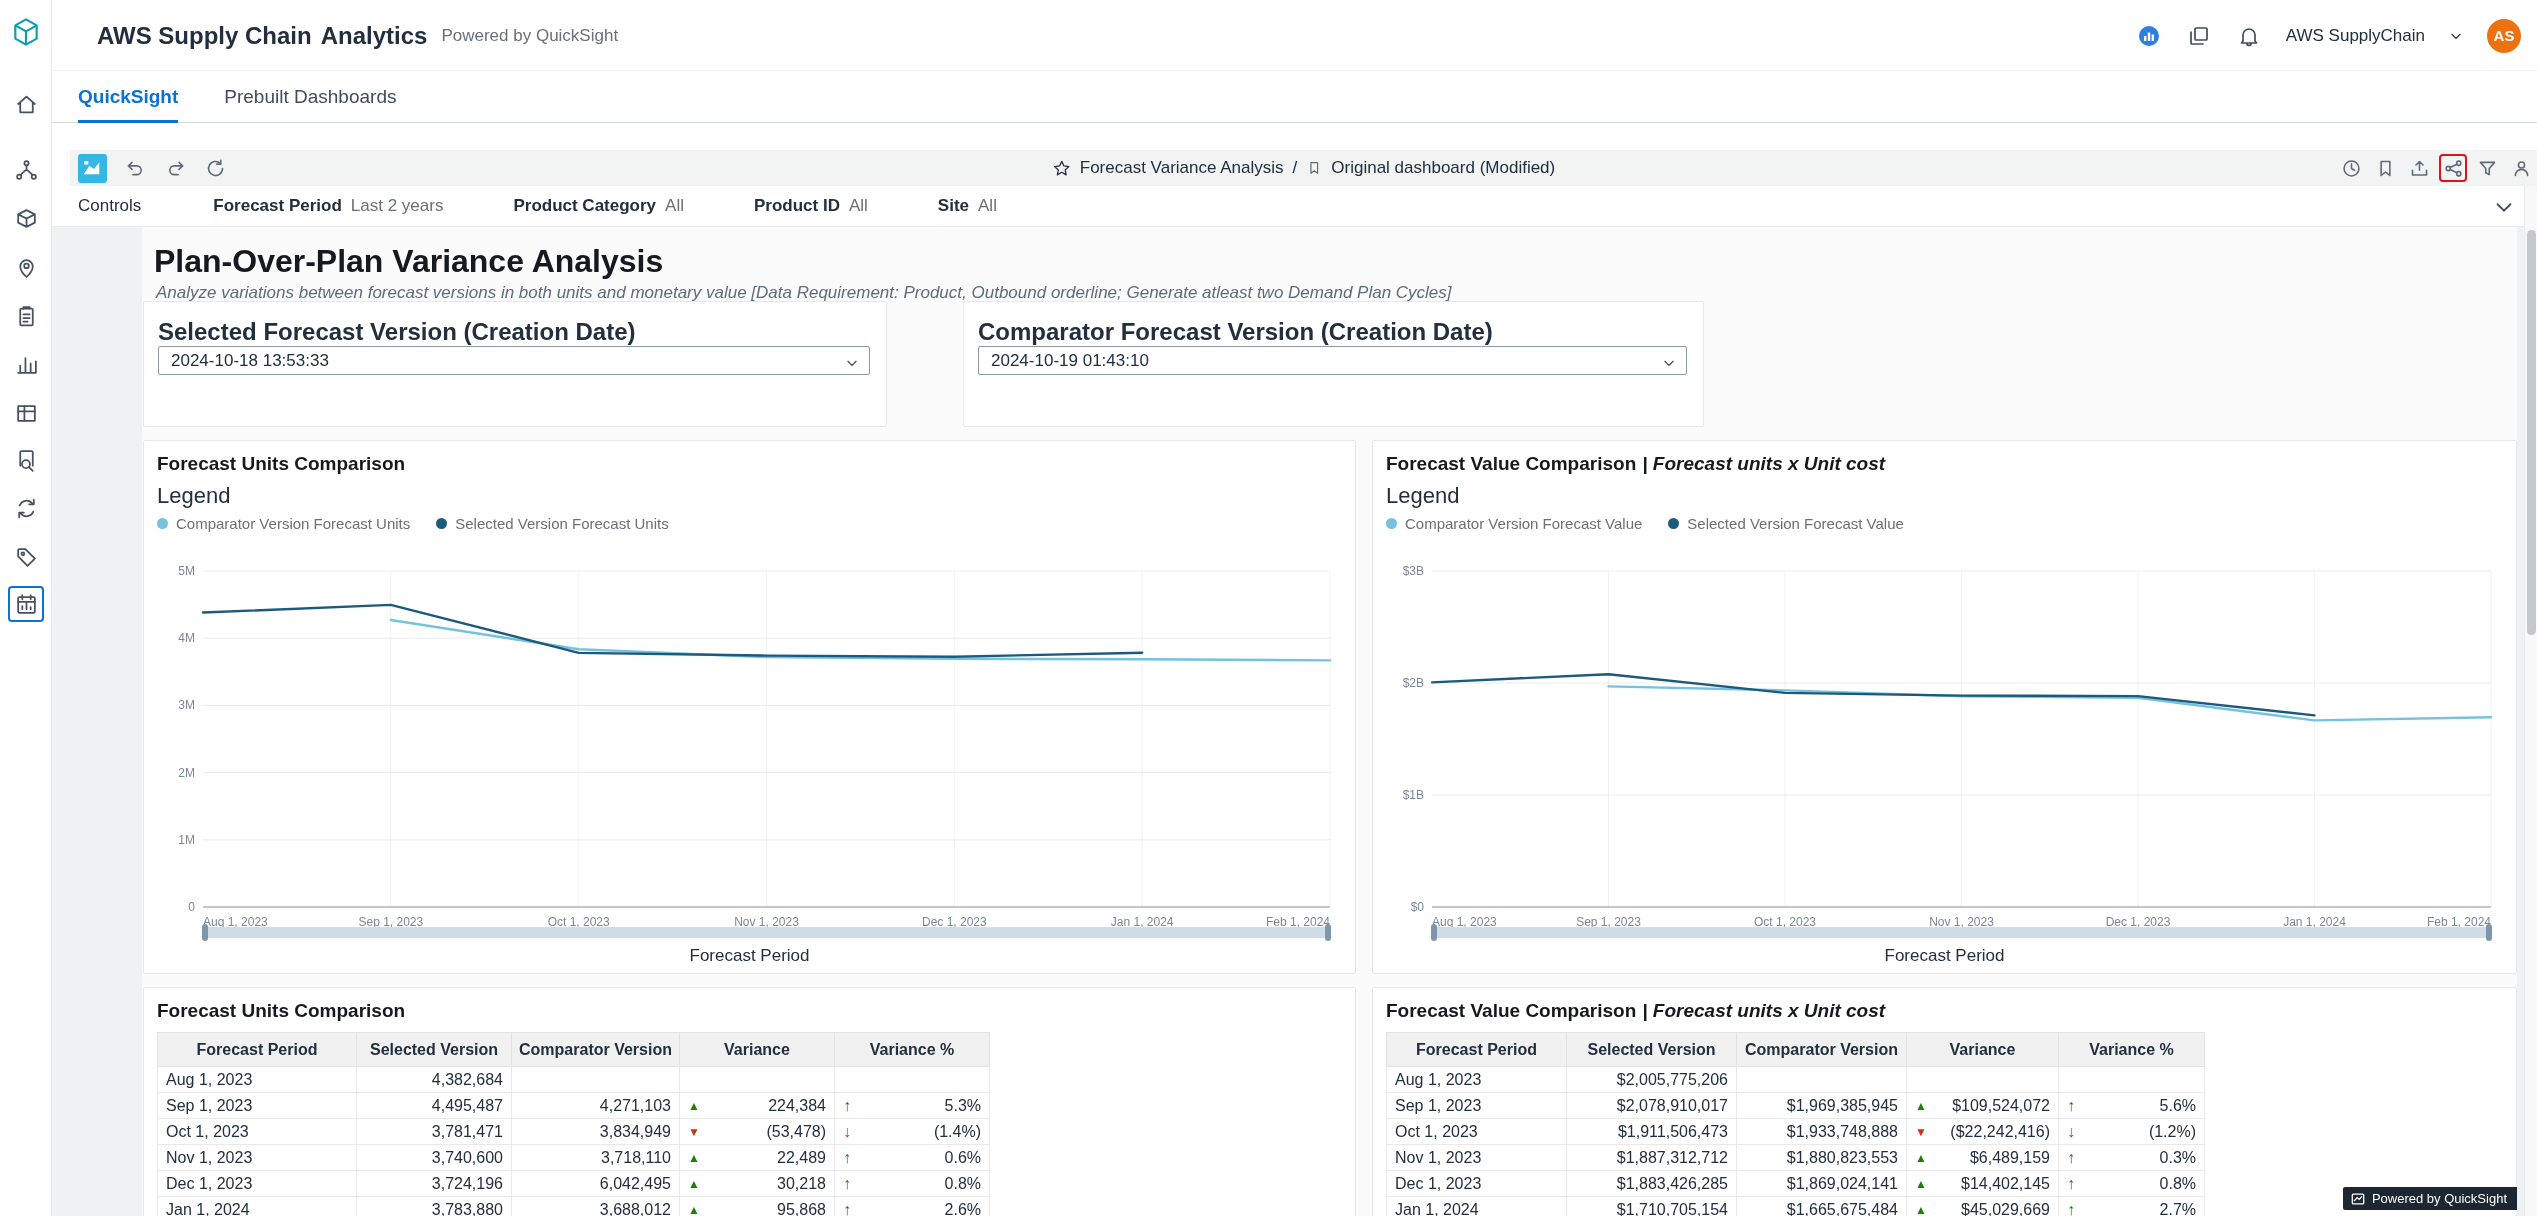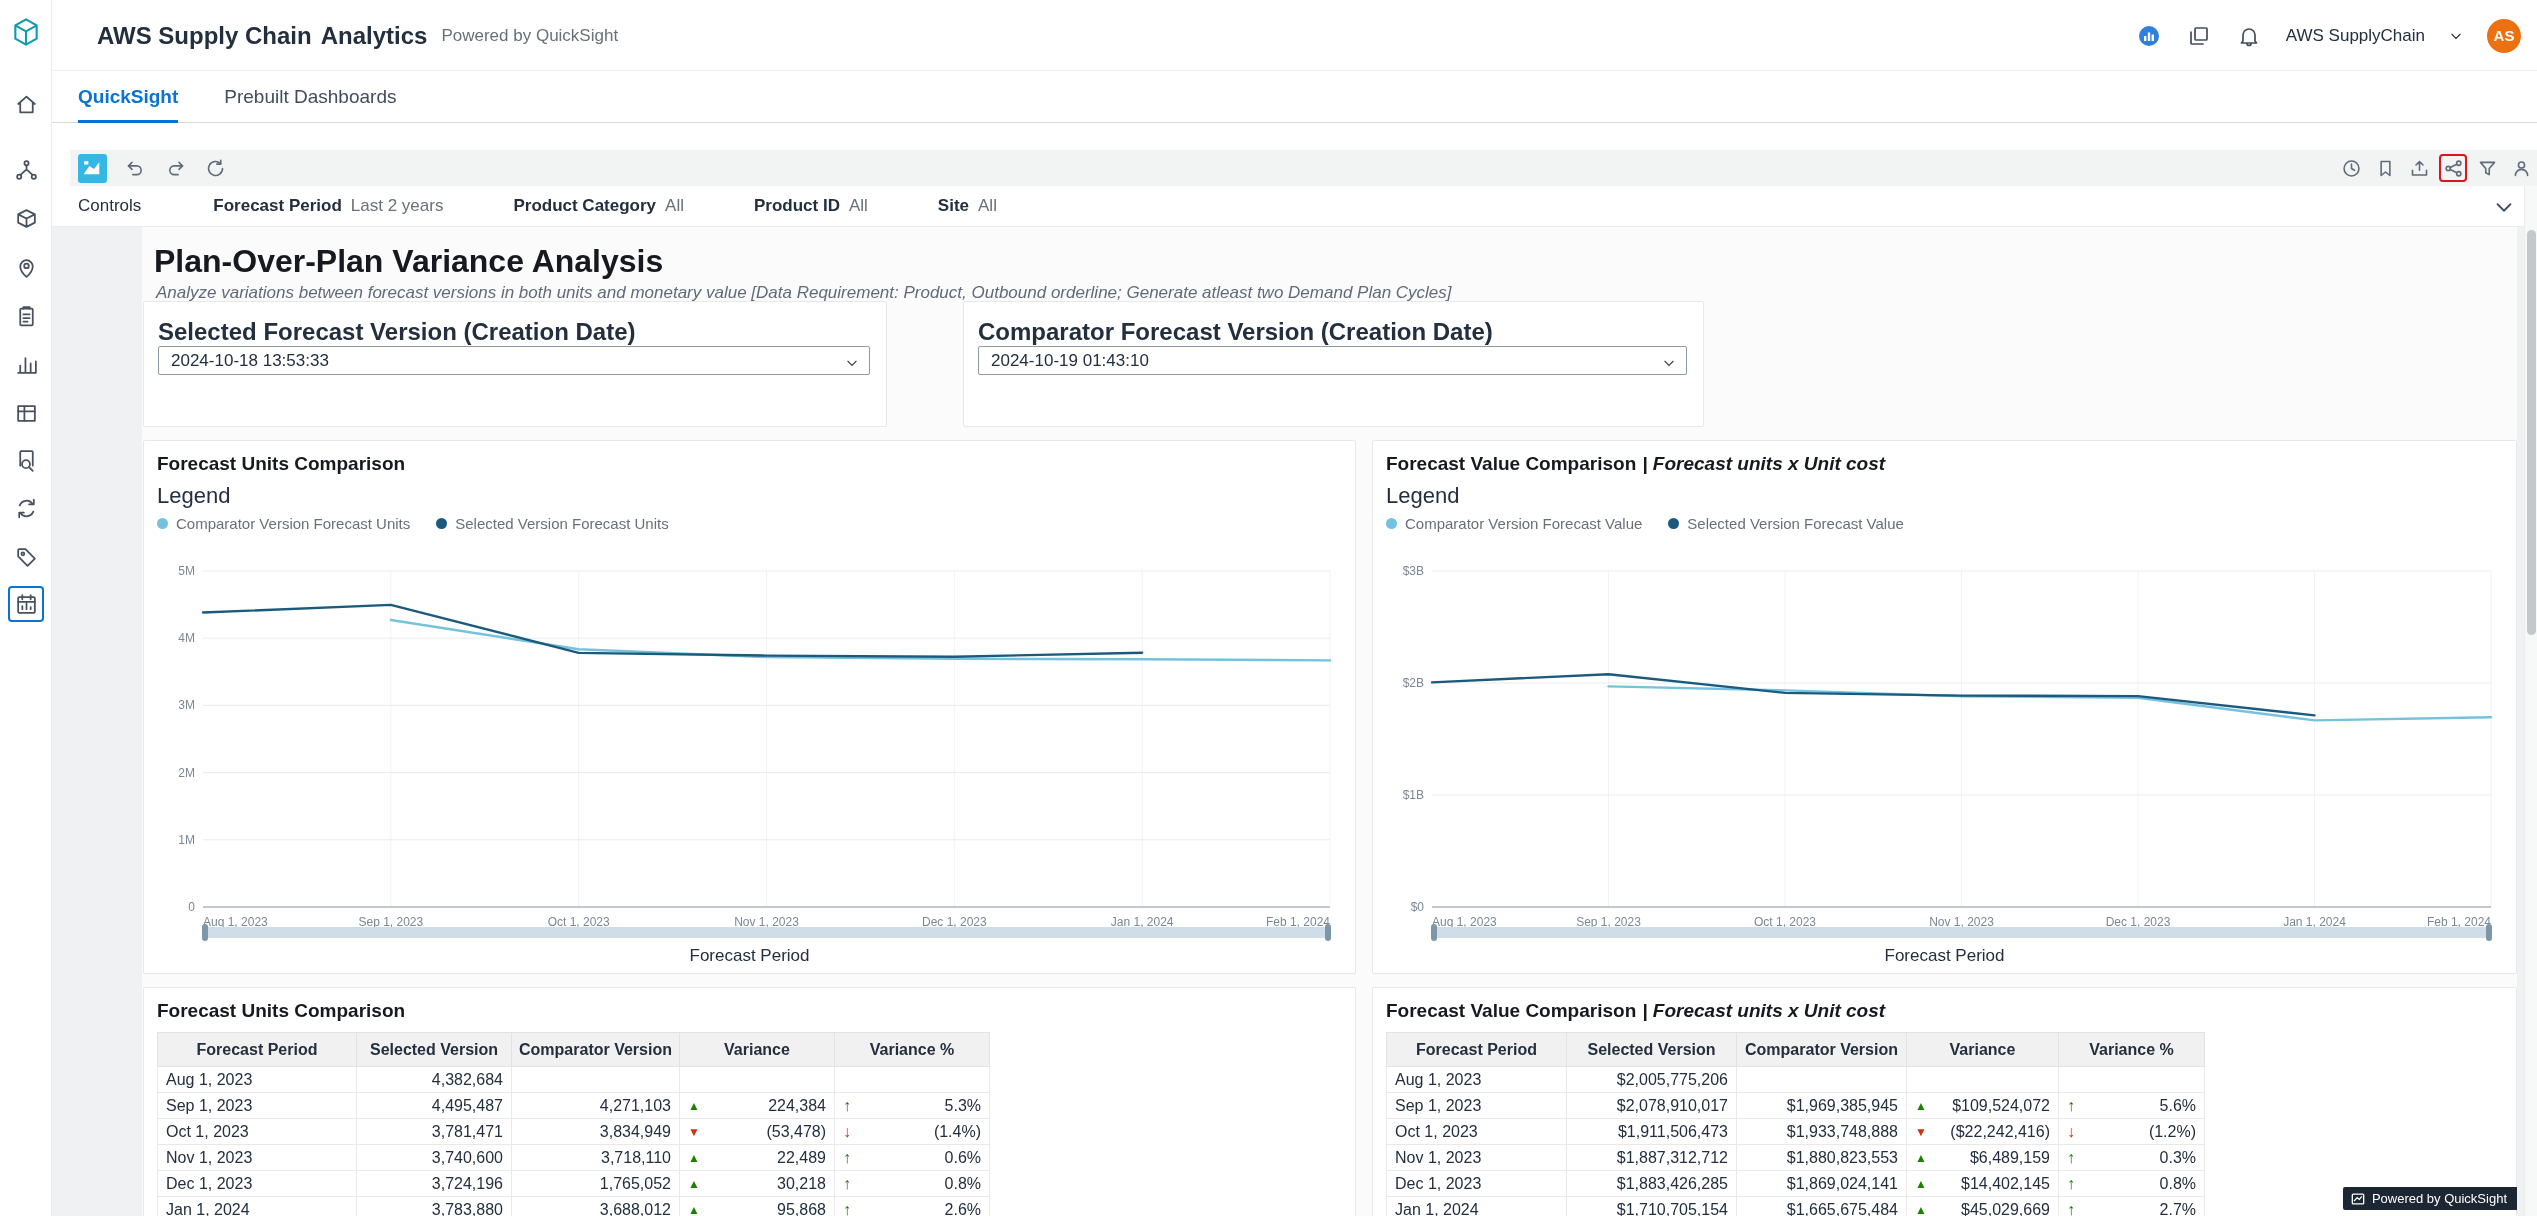--- a/index.html
+++ b/index.html
@@ -244,20 +244,31 @@
             <path d="M16 5l4 4-4 4"></path>
             <path d="M20 9h-9.5a5 5 0 0 0 0 10H15"></path>
           </svg>
         </div>
       <div class="tbicon">
           <svg viewBox="0 0 24 24">
             <path d="M20 12a8 8 0 1 1-2.3-5.6"></path>
             <path d="M18 2.5V7h-4.5"></path>
           </svg>
         </div>
+    </div>
+    <div class="tb-center">
+      <svg viewBox="0 0 24 24" style="width:19px;height:19px;stroke:#232f3e;fill:none;stroke-width:1.6;stroke-linejoin:round;">
+          <path d="M12 3l2.7 5.8 6.3.7-4.7 4.3 1.3 6.2-5.6-3.2-5.6 3.2 1.3-6.2L3 9.5l6.3-.7z"></path>
+        </svg>
+      <span class="crumb">Forecast Variance Analysis</span>
+      <span class="crumb">/</span>
+      <svg viewBox="0 0 24 24" style="width:16px;height:16px;stroke:#5f6b7a;fill:none;stroke-width:1.8;stroke-linejoin:round;">
+          <path d="M7 4h10v16l-5-4-5 4z"></path>
+        </svg>
+      <span class="crumb">Original dashboard (Modified)</span>
     </div>
     <div class="tb-right">
       <div class="tbicon">
           <svg viewBox="0 0 24 24">
             <circle cx="12" cy="12" r="8.5"></circle>
             <path d="M12 7v5l3.5 2"></path>
           </svg>
         </div>
       <div class="tbicon">
           <svg viewBox="0 0 24 24">
@@ -520,21 +531,21 @@
                 <td class="c-var">
                   <div class="vwrap">
                     <span class="arr pct up">↑</span>
                     <span class="vval">0.6%</span>
                   </div>
                 </td>
               </tr>
               <tr>
                 <td class="c-left">Dec 1, 2023</td>
                 <td class="c-num">3,724,196</td>
-                <td class="c-num">1,765,052</td>
+                <td class="c-num">6,042,495</td>
                 <td class="c-var">
                   <div class="vwrap">
                     <span class="arr up">▲</span>
                     <span class="vval">30,218</span>
                   </div>
                 </td>
                 <td class="c-var">
                   <div class="vwrap">
                     <span class="arr pct up">↑</span>
                     <span class="vval">0.8%</span>

